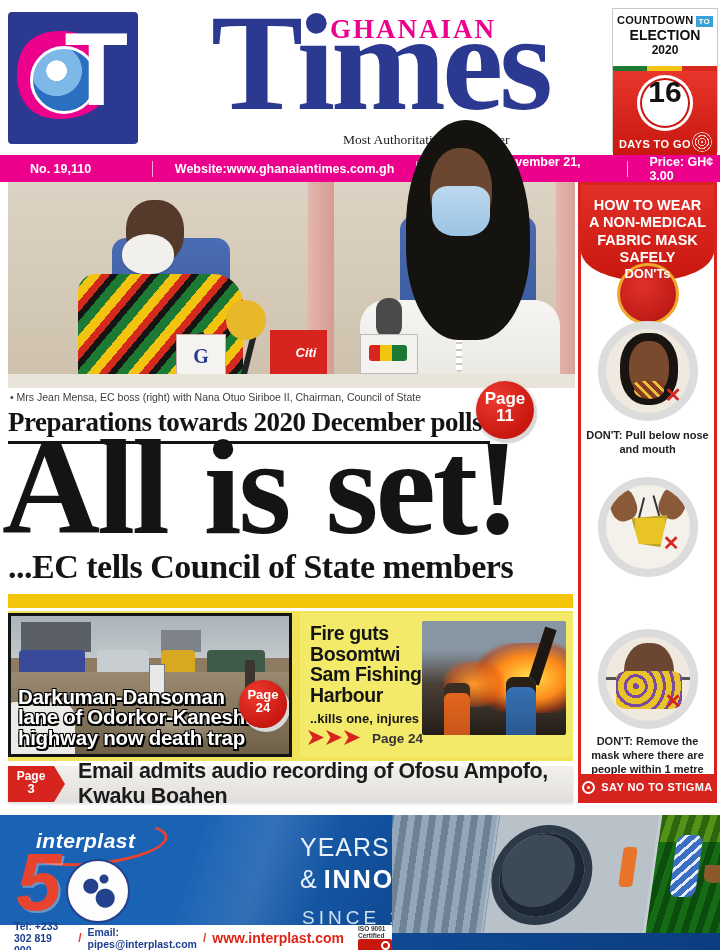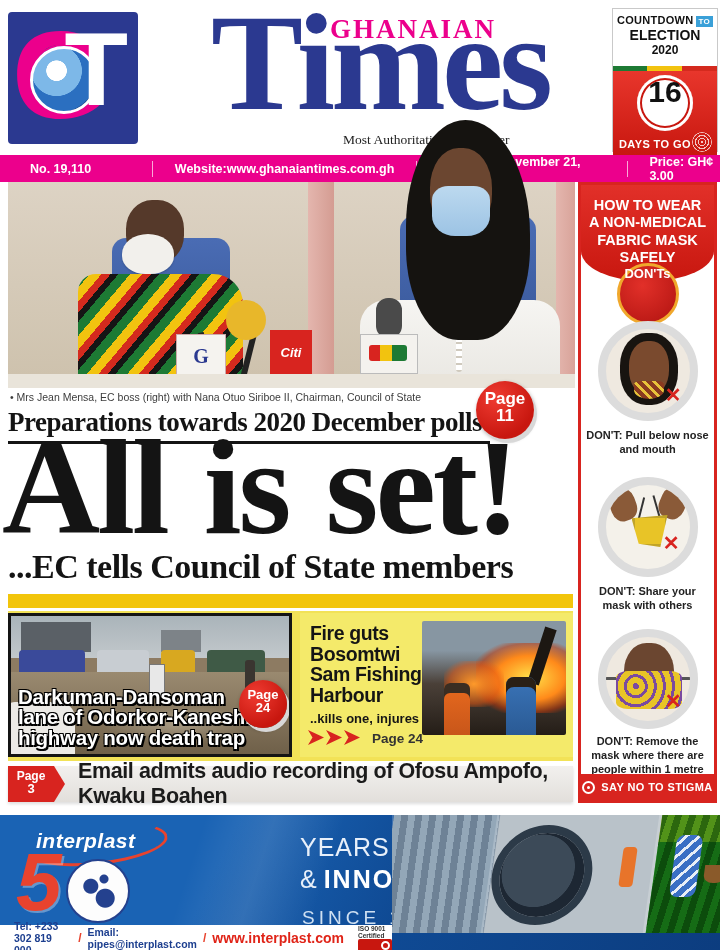--- a/index.html
+++ b/index.html
@@ -52,21 +52,21 @@
   .man-head{position:absolute;left:118px;top:18px;width:58px;height:64px;border-radius:45%;background:#55392a;}
   .man-mask{position:absolute;left:114px;top:52px;width:52px;height:40px;border-radius:50% 50% 45% 45%;background:#f2f0ec;box-shadow:0 1px 2px #0003;}
   .man-kente{position:absolute;left:70px;top:92px;width:165px;height:114px;border-radius:18px 30px 0 0;
     background:repeating-linear-gradient(130deg,#1d7a34 0 9px,#f2c30f 9px 18px,#d42a1e 18px 25px,#151515 25px 31px);}
   .mic-foam{position:absolute;left:218px;top:118px;width:40px;height:40px;border-radius:50%;background:#e8b72a;}
   .mic-stem{position:absolute;width:6px;height:60px;background:#222;}
   .mic-flag{position:absolute;color:#fff;text-align:center;}
   .mic-flag.g{left:168px;top:152px;width:48px;height:42px;background:#f5f3ef;color:#2b3990;
     font:900 20px "Liberation Serif",serif;line-height:42px;border:1px solid #caa;}
   .mic-flag.citi{left:262px;top:148px;width:42px;height:46px;background:#d8241f;
-    font:900 italic 13px "Liberation Sans",sans-serif;line-height:46px;}
+    font:900 italic 13px "Liberation Sans",sans-serif;line-height:46px;padding-left:15px;}
   .woman-hair{position:absolute;left:398px;top:-62px;width:124px;height:220px;background:#151310;border-radius:48% 52% 42% 42%;}
   .woman-face{position:absolute;left:422px;top:-34px;width:62px;height:86px;border-radius:46%;background:#6b4630;}
   .woman-mask{position:absolute;left:424px;top:4px;width:58px;height:50px;border-radius:28% 28% 40% 40%;
     background:linear-gradient(180deg,#bcd9ef,#9cc3e4);}
   .woman-jacket{position:absolute;left:352px;top:118px;width:200px;height:88px;border-radius:26px 26px 0 0;
     background:linear-gradient(180deg,#f6f5f2,#e9e7e2);}
   .woman-pearls{position:absolute;left:448px;top:120px;width:6px;height:70px;
     background:repeating-linear-gradient(180deg,#fff 0 5px,#cfc9bd 5px 7px);border-radius:3px;}
   .mic-dark-head{position:absolute;left:368px;top:116px;width:26px;height:40px;border-radius:12px;background:#4a4a4a;}
   .mic-dark-flag{position:absolute;left:352px;top:152px;width:56px;height:38px;background:#f4f2ee;border:1px solid #bbb;}
@@ -356,23 +356,20 @@
     </div>
 
     <div class="sb-circle" style="top:292px;background:#f4f1ea">
       <div class="s2-hand" style="left:4px;top:4px;transform:rotate(-20deg)"></div>
       <div class="s2-hand" style="right:4px;top:2px;transform:rotate(24deg)"></div>
       <div class="s2-strap" style="left:34px;top:12px;transform:rotate(14deg)"></div>
       <div class="s2-strap" style="right:32px;top:10px;transform:rotate(-16deg)"></div>
       <div class="s2-mask"></div>
       <span class="sb-x" style="right:10px;bottom:14px">✕</span>
     </div>
-    <div class="sb-cap" style="top:400px">
-      <b>DON'T:</b><span> Share your mask with others</span>
-    </div>
 
     <div class="sb-circle" style="top:444px">
       <div class="s3-head"></div>
       <div class="s3-strap" style="left:0"></div>
       <div class="s3-strap" style="right:0"></div>
       <div class="s3-mask"></div>
       <span class="sb-x" style="right:8px;bottom:8px">✕</span>
     </div>
     <div class="sb-cap" style="top:550px">
       <b>DON'T:</b><span> Remove the mask where there are people within 1 metre</span>

